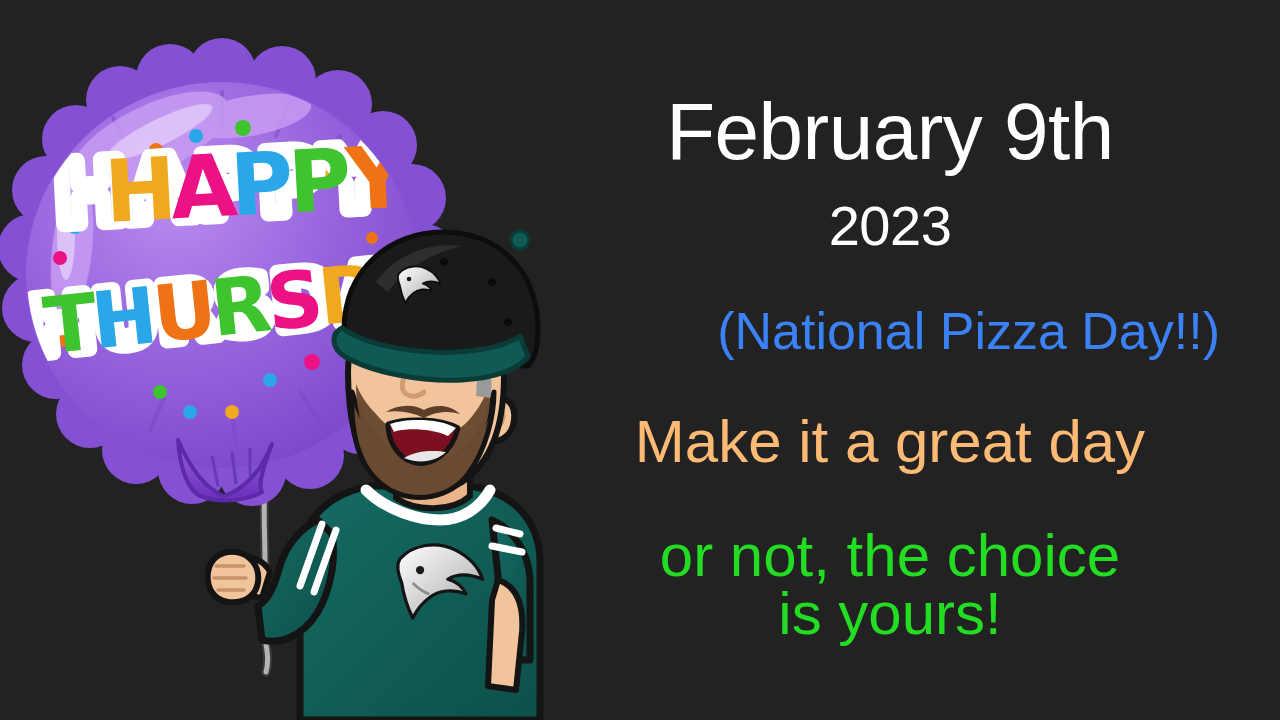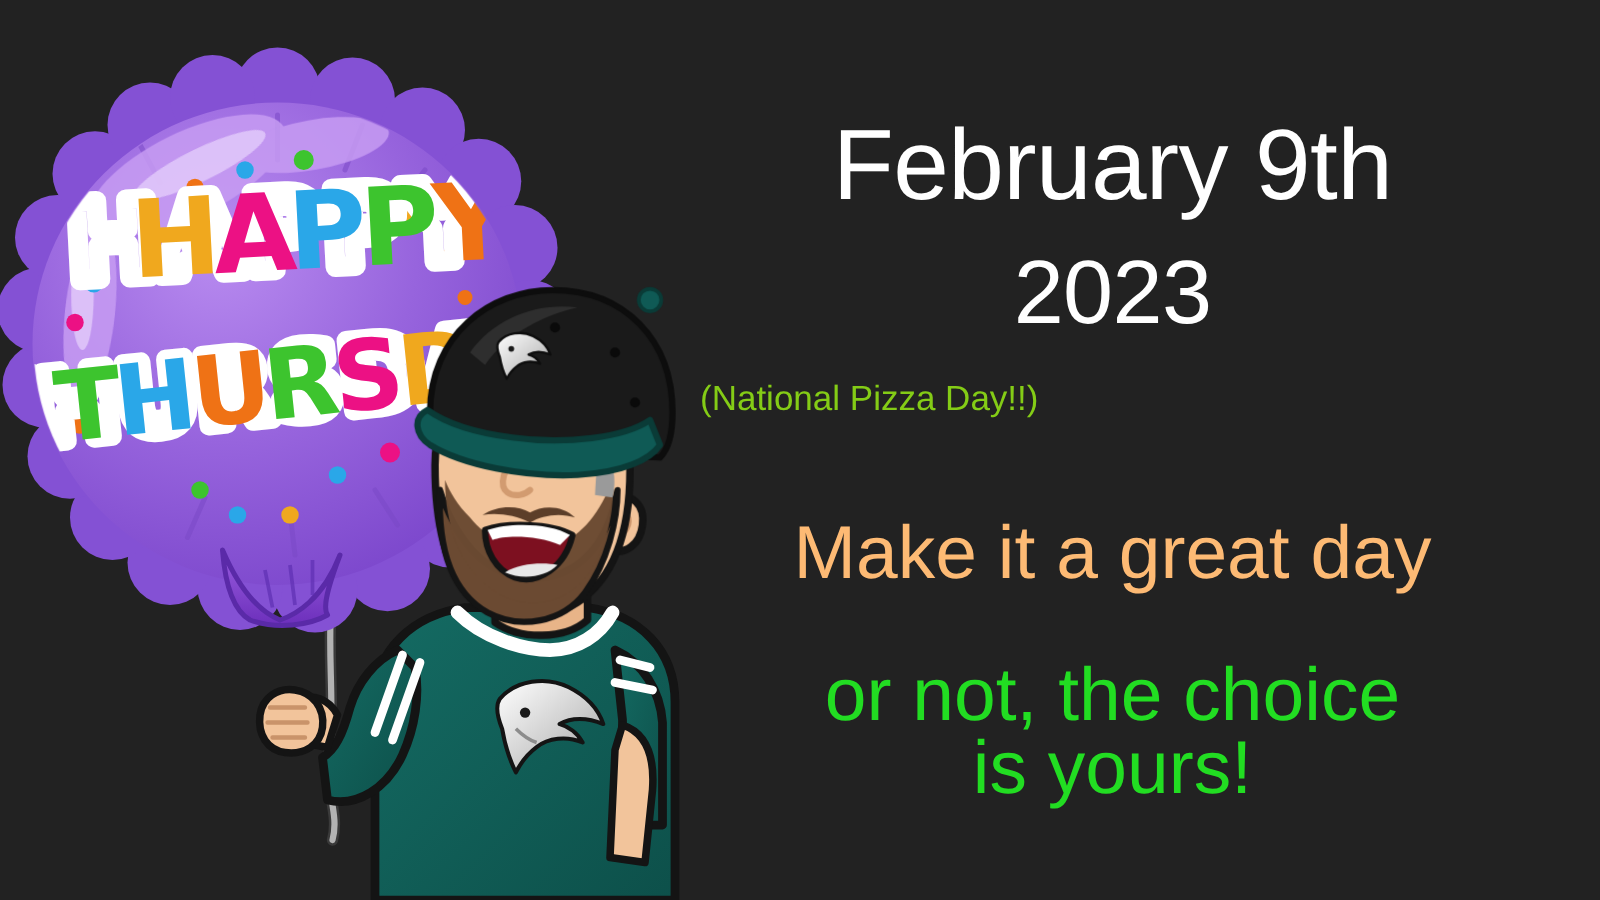--- a/index.html
+++ b/index.html
@@ -41,30 +41,30 @@
     left: 0;
     width: 660px;
     text-align: center;
     color: #ffffff;
     font-weight: 400;
     letter-spacing: -0.5px;
     line-height: 1.0;
     white-space: nowrap;
   }
   #date-line-1 { top: 92px;  font-size: 80px; }
-  #date-line-2 { top: 198px; font-size: 72px; }
+  #date-line-2 { top: 198px; font-size: 56px; }
 
   #observance {
     position: absolute;
     top: 305px;
     left: 0;
     width: 660px;
-    text-align: left;
-    color: #84cc16;
-    font-size: 28px;
+    text-align: right;
+    color: #3b82f6;
+    font-size: 52px;
     font-weight: 400;
     line-height: 1.0;
     white-space: nowrap;
   }
 
   .motto {
     position: absolute;
     left: 0;
     width: 660px;
     text-align: center;

